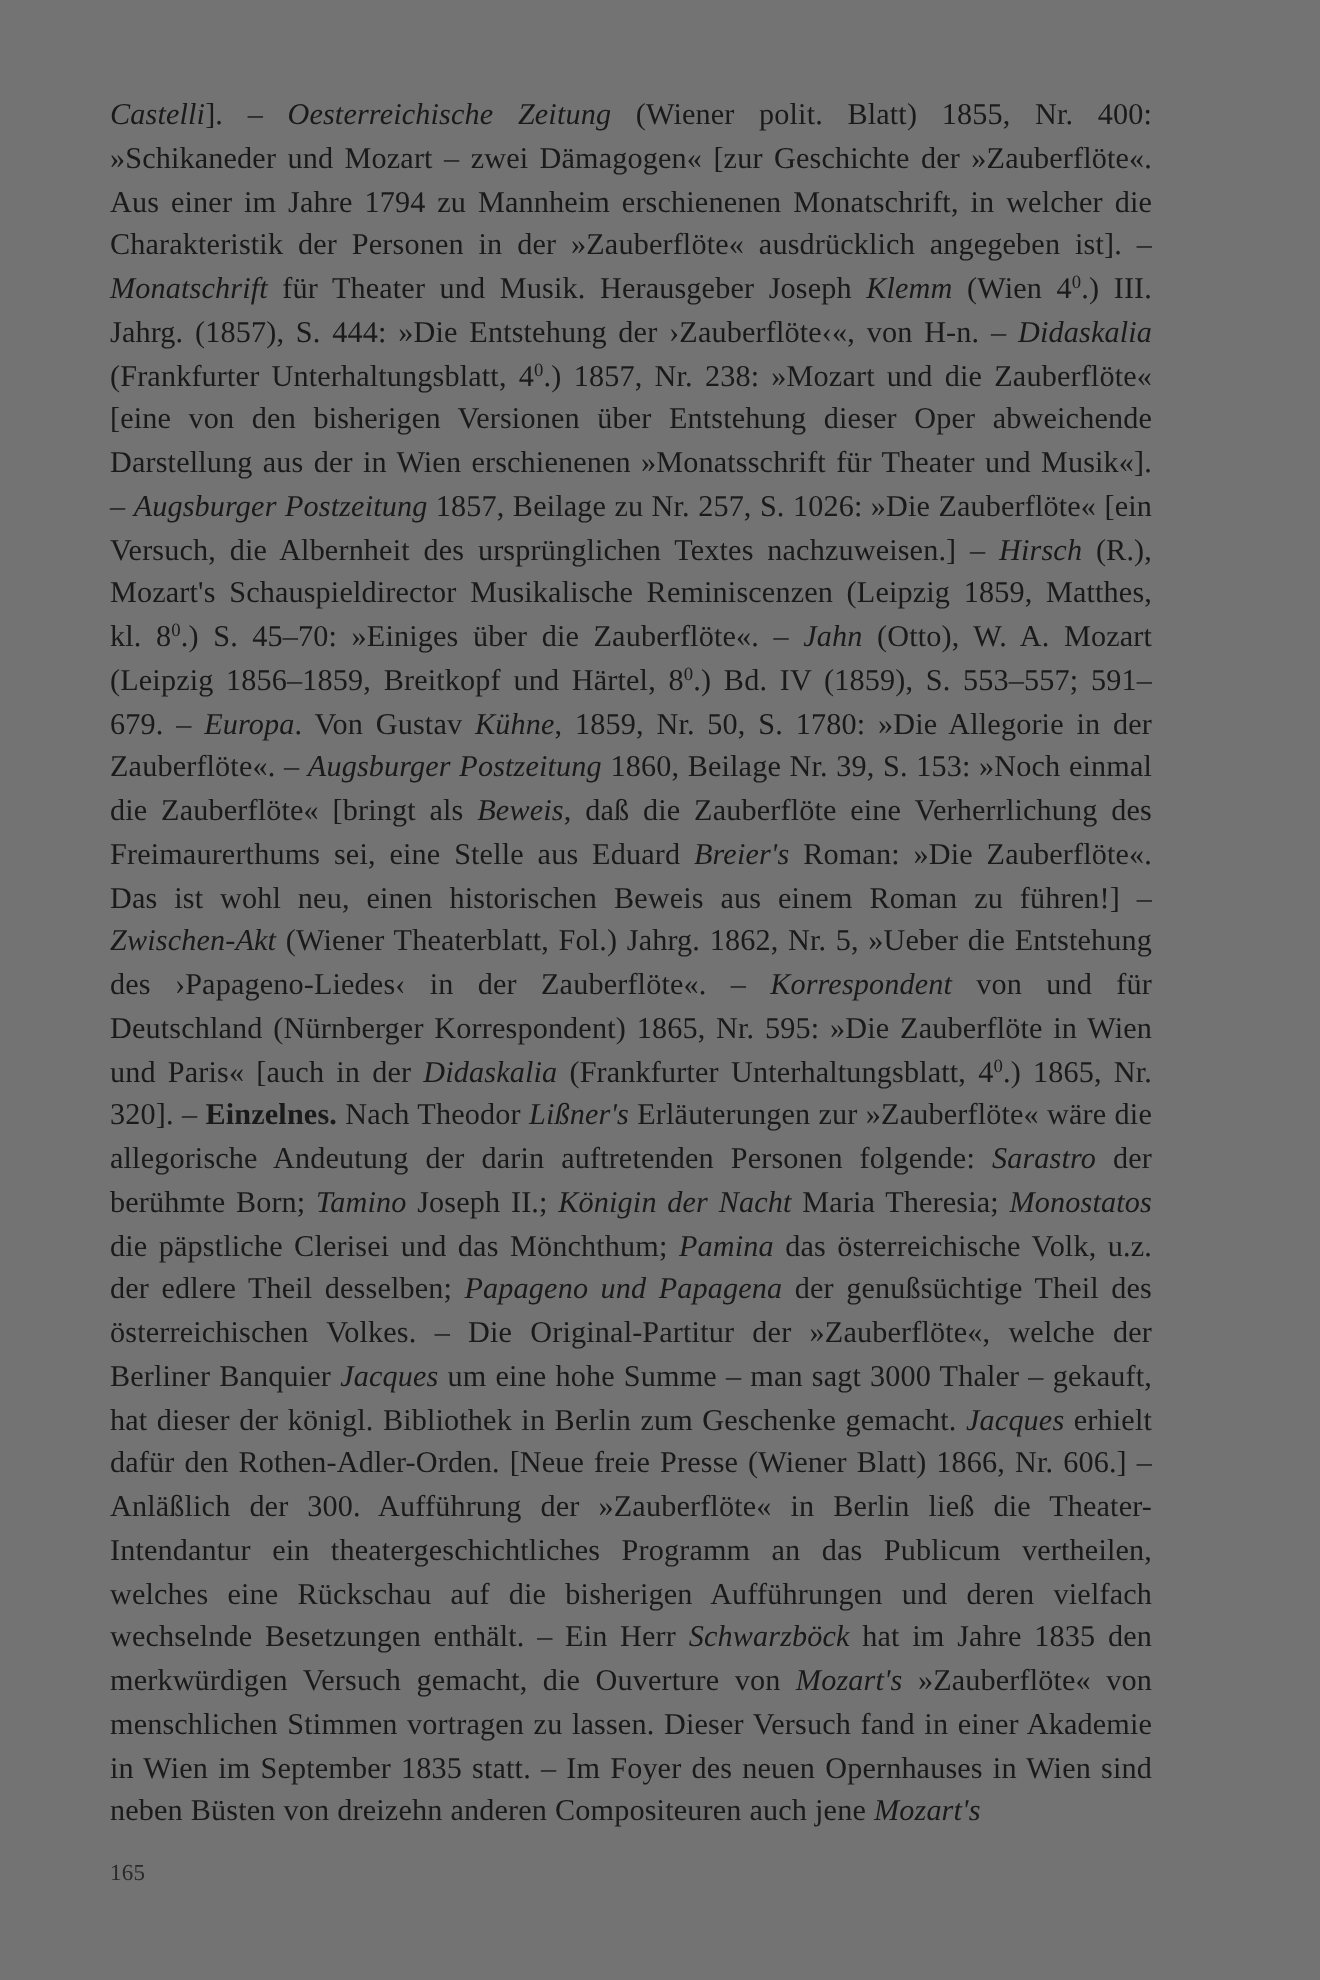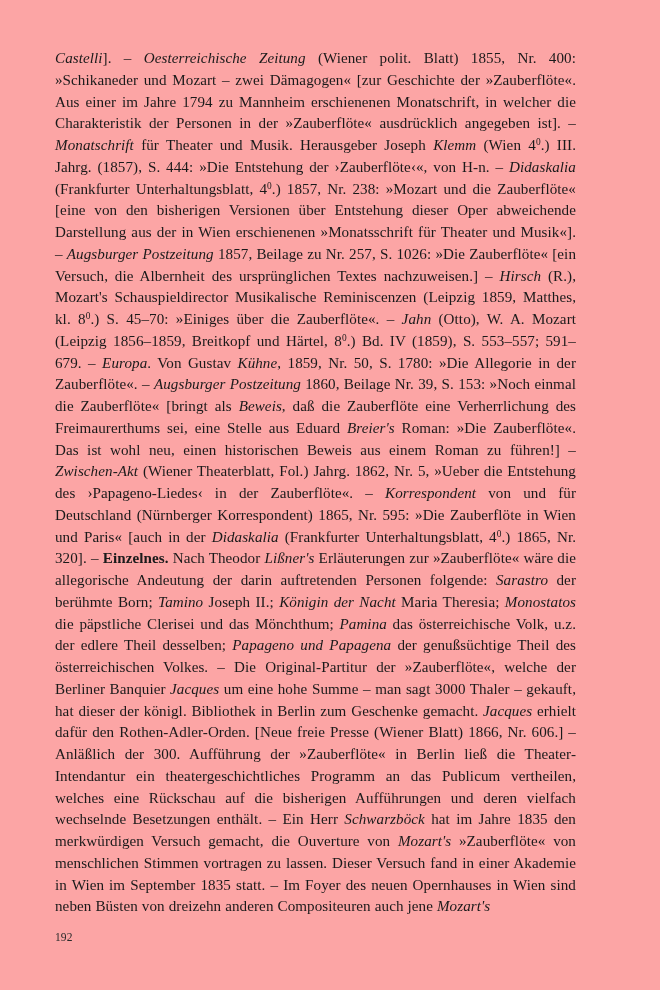--- a/index.html
+++ b/index.html
@@ -14,21 +14,21 @@
     font-family: "Liberation Serif", "DejaVu Serif", serif;
     color: #1a1a1a;
     overflow: hidden;
   }
   .page {
     position: absolute;
     left: 0;
     top: 0;
     width: 660px;
     height: 990px;
-    background: #fca5a5;
+    background: #737373;
   }
   .textblock {
     position: absolute;
     left: 55px;
     top: 48px;
     width: 521px;
     font-size: 15.1px;
     line-height: 21.75px;
     text-align: justify;
     text-justify: inter-word;
@@ -60,15 +60,15 @@
 </style>
 </head>
 <body>
 
 <div class="page">
 
   <div class="textblock">
     <p><span class="it">Castelli</span><span>]. – </span><span class="it">Oesterreichische Zeitung</span><span> (Wiener polit. Blatt) 1855, Nr. 400: »Schikaneder und Mozart – zwei Dämagogen« [zur Geschichte der »Zauber­flöte«. Aus einer im Jahre 1794 zu Mannheim erschienenen Monatschrift, in welcher die Charakteristik der Personen in der »Zauberflöte« ausdrücklich angegeben ist]. – </span><span class="it">Monatschrift</span><span> für Theater und Musik. Herausgeber Joseph </span><span class="it">Klemm</span><span> (Wien 4</span><sup class="deg">0</sup><span>.) III. Jahrg. (1857), S. 444: »Die Entstehung der ›Zauberflö­te‹«, von H-n. – </span><span class="it">Didaskalia</span><span> (Frankfurter Unterhaltungsblatt, 4</span><sup class="deg">0</sup><span>.) 1857, Nr. 238: »Mozart und die Zauberflöte« [eine von den bisherigen Versionen über Entstehung dieser Oper abweichende Darstellung aus der in Wien erschie­nenen »Monatsschrift für Theater und Musik«]. – </span><span class="it">Augsburger Postzeitung</span><span> 1857, Beilage zu Nr. 257, S. 1026: »Die Zauberflöte« [ein Versuch, die Al­bernheit des ursprünglichen Textes nachzuweisen.] – </span><span class="it">Hirsch</span><span> (R.), Mozart's Schauspieldirector Musikalische Reminiscenzen (Leipzig 1859, Matthes, kl. 8</span><sup class="deg">0</sup><span>.) S. 45–70: »Einiges über die Zauberflöte«. – </span><span class="it">Jahn</span><span> (Otto), W. A. Mozart (Leipzig 1856–1859, Breitkopf und Härtel, 8</span><sup class="deg">0</sup><span>.) Bd. IV (1859), S. 553–557; 591–679. – </span><span class="it">Europa</span><span>. Von Gustav </span><span class="it">Kühne</span><span>, 1859, Nr. 50, S. 1780: »Die Allegorie in der Zauberflöte«. – </span><span class="it">Augsburger Postzeitung</span><span> 1860, Beilage Nr. 39, S. 153: »Noch einmal die Zauberflöte« [bringt als </span><span class="it">Beweis</span><span>, daß die Zauberflöte eine Verherrlichung des Freimaurerthums sei, eine Stelle aus Eduard </span><span class="it">Breier's</span><span> Roman: »Die Zauberflöte«. Das ist wohl neu, einen historischen Beweis aus einem Roman zu führen!] – </span><span class="it">Zwischen-Akt</span><span> (Wiener Theaterblatt, Fol.) Jahrg. 1862, Nr. 5, »Ueber die Entstehung des ›Papageno-Liedes‹ in der Zauberflö­te«. – </span><span class="it">Korrespondent</span><span> von und für Deutschland (Nürnberger Korrespondent) 1865, Nr. 595: »Die Zauberflöte in Wien und Paris« [auch in der </span><span class="it">Didaskalia</span><span> (Frankfurter Unterhaltungsblatt, 4</span><sup class="deg">0</sup><span>.) 1865, Nr. 320]. – </span><span class="bd">Einzelnes.</span><span> Nach Theodor </span><span class="it">Lißner's</span><span> Erläuterungen zur »Zauberflöte« wäre die allegorische Andeutung der darin auftretenden Personen folgende: </span><span class="it">Sarastro</span><span> der berühmte Born; </span><span class="it">Tamino</span><span> Joseph II.; </span><span class="it">Königin der Nacht</span><span> Maria Theresia; </span><span class="it">Monostatos</span><span> die päpstliche Clerisei und das Mönchthum; </span><span class="it">Pamina</span><span> das österreichische Volk, u.z. der edlere Theil desselben; </span><span class="it">Papageno und Papagena</span><span> der genußsüchtige Theil des österreichischen Volkes. – Die Original-Partitur der »Zauberflöte«, welche der Berliner Banquier </span><span class="it">Jacques</span><span> um eine hohe Summe – man sagt 3000 Thaler – gekauft, hat dieser der königl. Bibliothek in Berlin zum Geschenke gemacht. </span><span class="it">Jacques</span><span> erhielt dafür den Rothen-Adler-Orden. [Neue freie Presse (Wiener Blatt) 1866, Nr. 606.] – Anläßlich der 300. Aufführung der »Zau­berflöte« in Berlin ließ die Theater-Intendantur ein theatergeschichtliches Programm an das Publicum vertheilen, welches eine Rückschau auf die bisherigen Aufführungen und deren vielfach wechselnde Besetzungen ent­hält. – Ein Herr </span><span class="it">Schwarzböck</span><span> hat im Jahre 1835 den merkwürdigen Versuch gemacht, die Ouverture von </span><span class="it">Mozart's</span><span> »Zauberflöte« von menschlichen Stimmen vortragen zu lassen. Dieser Versuch fand in einer Akademie in Wien im September 1835 statt. – Im Foyer des neuen Opernhauses in Wien sind neben Büsten von dreizehn anderen Compositeuren auch jene </span><span class="it">Mozart's</span></p>
   </div>
 
-  <div class="folio">192</div>
+  <div class="folio">165</div>
 
 </div>
 
 </body></html>

